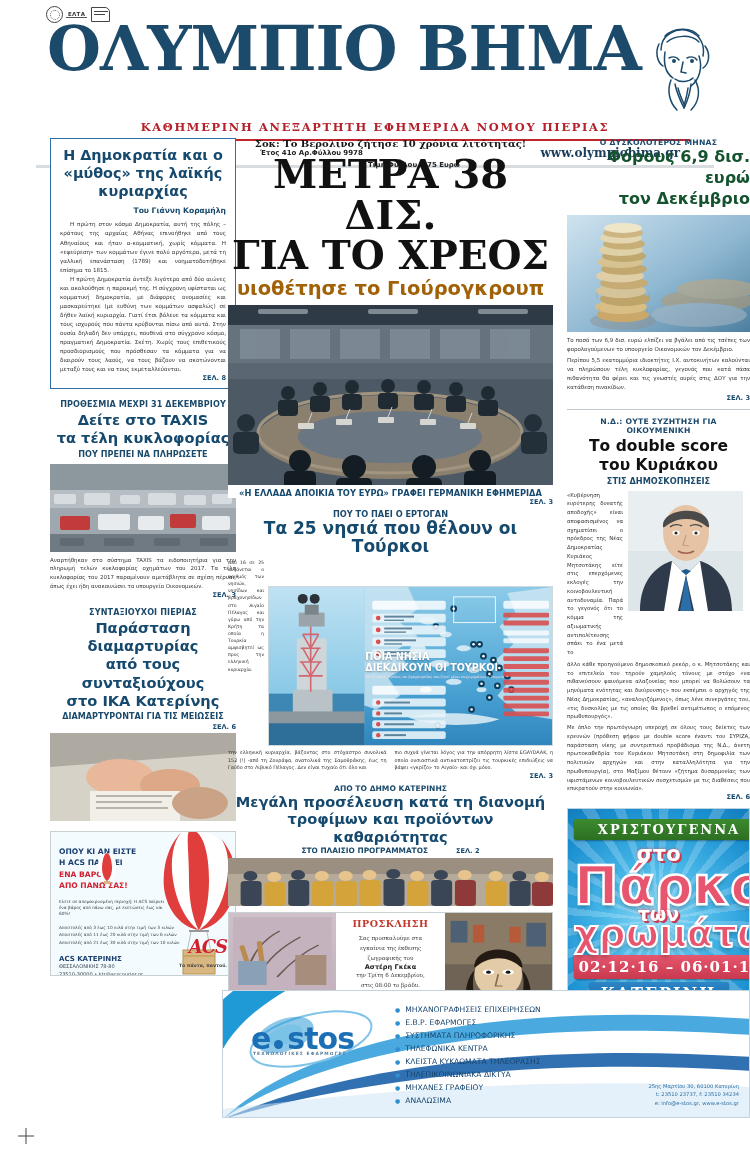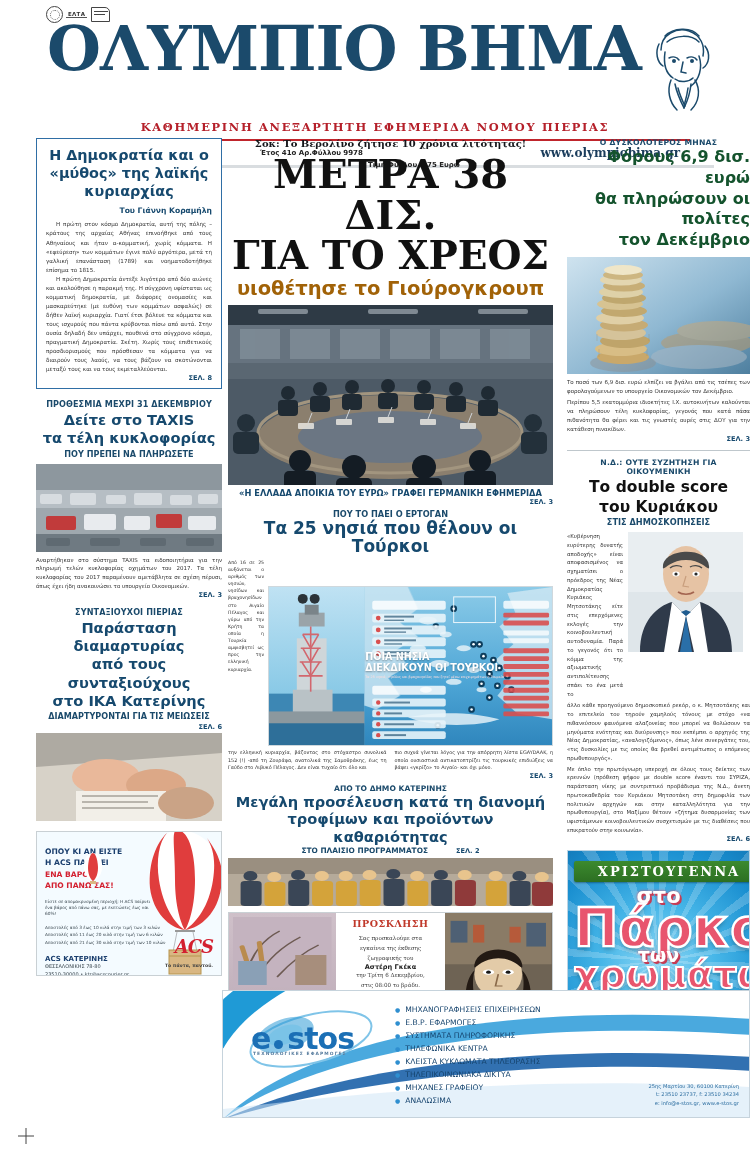--- a/index.html
+++ b/index.html
@@ -70,21 +70,21 @@
   .infoline .site {
     position:absolute; right:0; font-family:"DejaVu Serif","Liberation Serif",serif;
     font-weight:700; font-size:12px; color:#1b3d5c;
   }
   .rule-grey { height:3px; background:#d9dde0; margin: 4px 36px 0 36px; }
 
   
   .body-grid {
     position:absolute; left:36px; top:138px; width:714px;
   }
-  .col-left { position:absolute; left:0; top:0; width:186px; }
+  .col-left { position:absolute; left:14px; top:0; width:186px; }
   .col-mid  { position:absolute; left:186px; top:0; width:337px; }
   .col-right{ position:absolute; left:523px; top:0; width:191px; }
 
   
   .opinion-box {
     border:1px solid #2f6ea5; padding:7px 9px 6px 9px; background:#fff;
   }
   .op-title {
     font-size: 14.4px; font-weight: 700; color:#16496e; text-align:center;
     line-height:1.26; font-family:"DejaVu Sans","Liberation Sans",sans-serif;
@@ -855,21 +855,20 @@
           </svg>
         </div>
       </div>
     </div>
 
     <div class="col-right" style="padding-left:8px">
 
       <div>
         <div class="r-kicker">Ο ΔΥΣΚΟΛΟΤΕΡΟΣ ΜΗΝΑΣ</div>
         <div class="r-title">Φόρους 6,9 δισ. ευρώ</div>
-        <div class="r-title">θα  πληρώσουν οι πολίτες</div>
         <div class="r-title">τον Δεκέμβριο</div>
 
         <div class="photo" style="height:117px;margin-top:6px">
           <svg viewBox="0 0 183 117" width="100%" height="117" preserveAspectRatio="none" aria-hidden="true">
             <defs>
               <linearGradient id="bg2" x1="0" y1="0" x2="1" y2="1">
                 <stop offset="0%" stop-color="#cfe3ef"></stop>
                 <stop offset="55%" stop-color="#8fb8d2"></stop>
                 <stop offset="100%" stop-color="#4e7f9f"></stop>
               </linearGradient>

